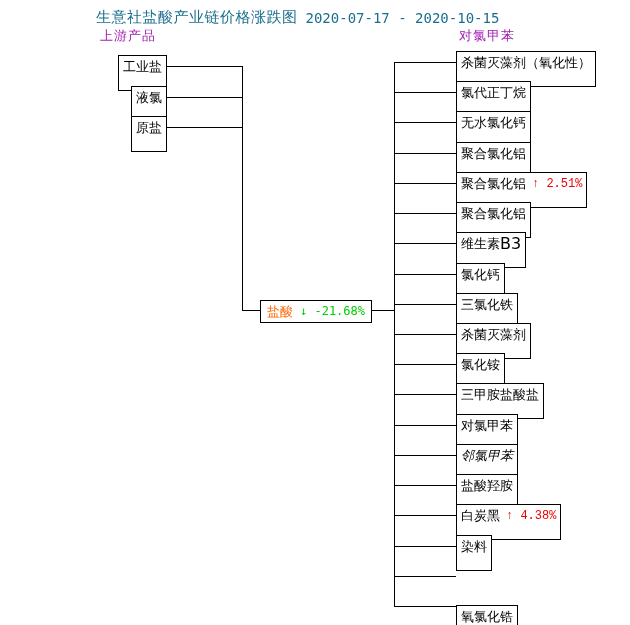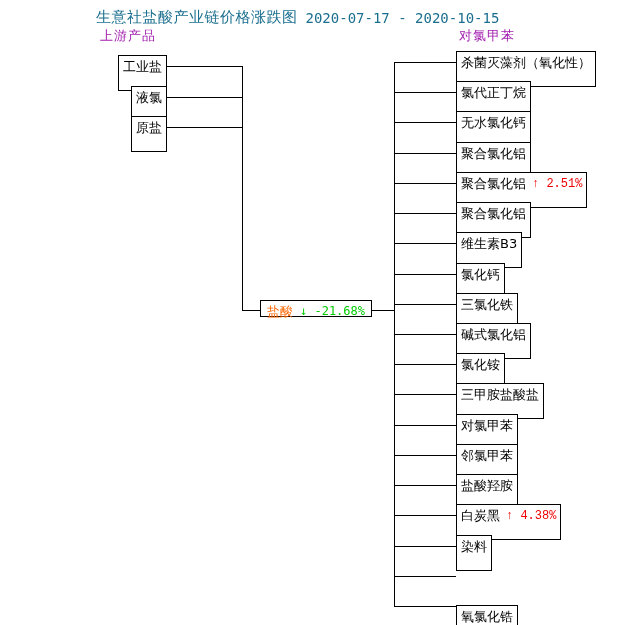--- a/index.html
+++ b/index.html
@@ -64,32 +64,32 @@
     height: 36px;
     line-height: 20px;
     padding: 0 4px;
     font-size: 13px;
     color: #000000;
     white-space: nowrap;
   }
   .node .nm { vertical-align: middle; }
   .node .sub {
     font-family: "DejaVu Sans", sans-serif;
-    font-size: 13px;
+    font-size: 16px;
     vertical-align: middle;
   }
 
   
   .node-left { right: 463px; }
 
   
   .node-center {
     left: 260px;
     top: 300px;
-    height: 17px;
+    height: 23px;
     line-height: 19px;
     padding: 0 6px;
   }
   .node-center .nm { color: #ff6600; font-weight: normal; }
   .node-center .chg {
     font-family: "DejaVu Sans Mono", "Liberation Mono", monospace;
     font-size: 12px;
     color: #00cc00;
     margin-left: 7px;
     vertical-align: middle;
@@ -159,25 +159,25 @@
   <div id="downstream-nodes">
       <div class="node node-right" style="top: 51px;"><span class="nm">杀菌灭藻剂（氧化性）</span></div>
       <div class="node node-right" style="top: 81px;"><span class="nm">氯代正丁烷</span></div>
       <div class="node node-right" style="top: 111px;"><span class="nm">无水氯化钙</span></div>
       <div class="node node-right" style="top: 142px;"><span class="nm">聚合氯化铝</span></div>
       <div class="node node-right" style="top: 172px;"><span class="nm">聚合氯化铝</span><span class="chg chg-up">↑ 2.51%</span></div>
       <div class="node node-right" style="top: 202px;"><span class="nm">聚合氯化铝</span></div>
       <div class="node node-right" style="top: 232px;"><span class="nm">维生素</span><span class="sub">B3</span></div>
       <div class="node node-right" style="top: 263px;"><span class="nm">氯化钙</span></div>
       <div class="node node-right" style="top: 293px;"><span class="nm">三氯化铁</span></div>
-      <div class="node node-right" style="top: 323px;"><span class="nm">碱式氯化铝</span></div>
+      <div class="node node-right" style="top: 323px;"><span class="nm">杀菌灭藻剂</span></div>
       <div class="node node-right" style="top: 353px;"><span class="nm">氯化铵</span></div>
       <div class="node node-right" style="top: 383px;"><span class="nm">三甲胺盐酸盐</span></div>
       <div class="node node-right" style="top: 414px;"><span class="nm">对氯甲苯</span></div>
-      <div class="node node-right" style="top: 444px;"><span class="nm">邻氯甲苯</span></div>
+      <div class="node node-right" style="top: 444px; font-style: italic;"><span class="nm">邻氯甲苯</span></div>
       <div class="node node-right" style="top: 474px;"><span class="nm">盐酸羟胺</span></div>
       <div class="node node-right" style="top: 504px;"><span class="nm">白炭黑</span><span class="chg chg-up">↑ 4.38%</span></div>
       <div class="node node-right" style="top: 535px;"><span class="nm">染料</span></div>
       <div class="node node-right" style="top: 565px; margin-top: 40px;"><span class="nm">冶金</span></div>
       <div class="node node-right" style="top: 605px;"><span class="nm">氧氯化锆</span></div>
     </div>
 
 </div>
 
 </body></html>

